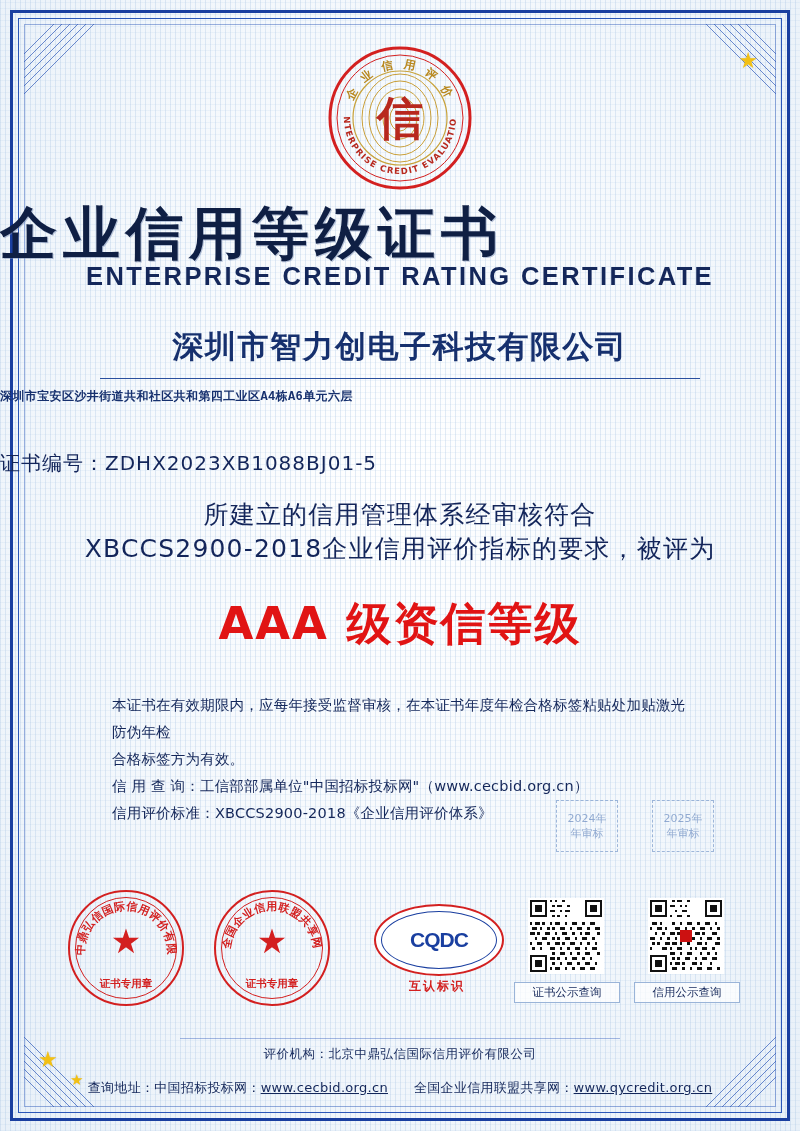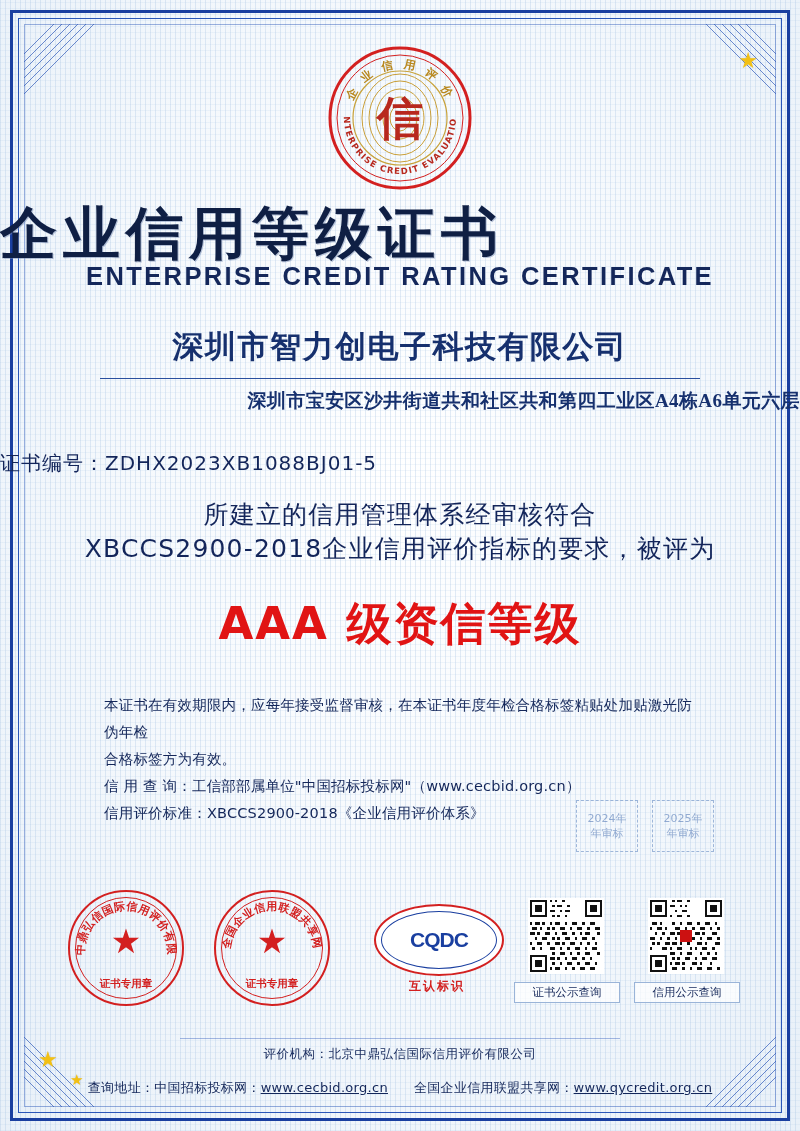--- a/index.html
+++ b/index.html
@@ -107,23 +107,23 @@
   .company-rule {
     position: absolute;
     left: 100px; right: 100px;
     top: 378px;
     border-bottom: 1.5px solid #2a4f9e;
   }
   .company-addr {
     position: absolute;
     left: 0; right: 0;
     top: 388px;
-    text-align: right;
-    font-family: Liberation Serif, serif;
-    font-size: 19px;
+    text-align: left;
+    font-family: Liberation Mono, monospace;
+    font-size: 12px;
     font-weight: bold;
     letter-spacing: 0.4px;
     color: #16306e;
   }
 
   .cert-no {
     position: absolute;
     left: 0; right: 0;
     top: 450px;
     text-align: left;
@@ -153,21 +153,21 @@
     font-family: "DejaVu Sans", "Liberation Sans", sans-serif;
     font-size: 45px;
     font-weight: bold;
     letter-spacing: 2px;
     color: #e11414;
   }
 
   
   .notes {
     position: absolute;
-    left: 104px;
+    left: 112px;
     right: 104px;
     top: 692px;
     font-family: "DejaVu Sans", "Liberation Sans", sans-serif;
     font-size: 14.5px;
     line-height: 27px;
     color: #14275a;
     letter-spacing: 0.2px;
   }
 
   
@@ -177,21 +177,21 @@
     height: 52px;
     border: 1px dashed rgba(90,130,190,0.55);
     color: rgba(70,110,175,0.55);
     font-family: "DejaVu Sans", "Liberation Sans", sans-serif;
     font-size: 11px;
     line-height: 15px;
     text-align: center;
     padding-top: 10px;
     box-sizing: border-box;
   }
-  .yearstamp.a { left: 576px; top: 800px; }
+  .yearstamp.a { left: 556px; top: 800px; }
   .yearstamp.b { left: 652px; top: 800px; }
 
   
   .seals {
     position: absolute;
     left: 56px;
     right: 40px;
     top: 890px;
     height: 120px;
   }

